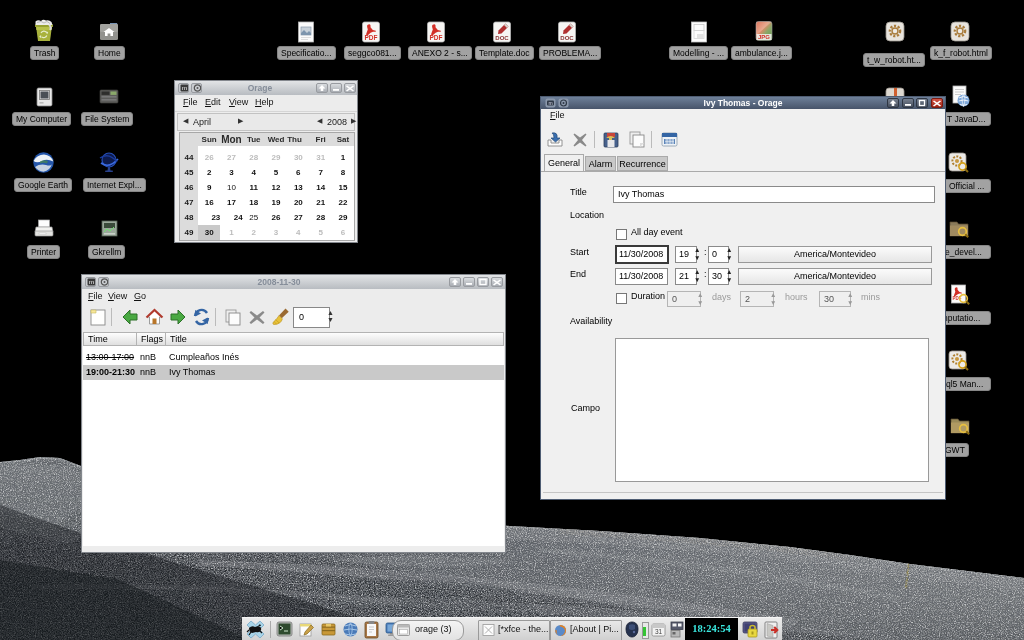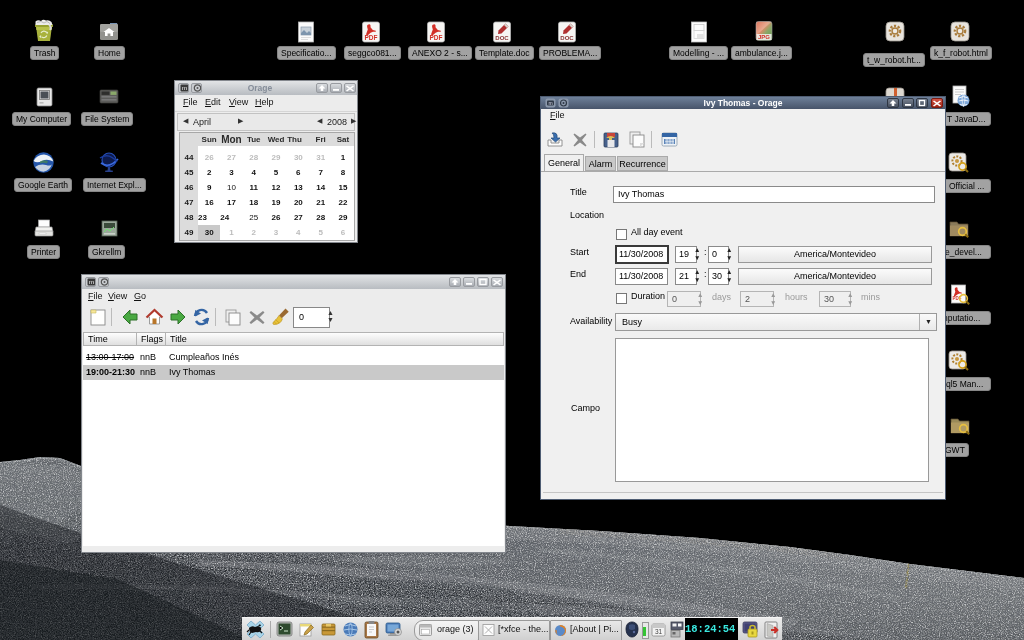--- a/index.html
+++ b/index.html
@@ -352,40 +352,41 @@
 <div class="abs" style="left:151.8px;top:46.5px;width:22.3px;height:15px;font-size:8px;font-weight:bold;color:#111;text-align:center;line-height:15px">15</div>
 <div class="abs" style="left:0;top:61.5px;width:18px;height:15px;font-size:8px;font-weight:bold;color:#1a1a1a;text-align:center;line-height:15px">47</div>
 <div class="abs" style="left:18.0px;top:61.5px;width:22.3px;height:15px;font-size:8px;font-weight:bold;color:#111;text-align:center;line-height:15px">16</div>
 <div class="abs" style="left:40.3px;top:61.5px;width:22.3px;height:15px;font-size:8px;font-weight:bold;color:#111;text-align:center;line-height:15px">17</div>
 <div class="abs" style="left:62.6px;top:61.5px;width:22.3px;height:15px;font-size:8px;font-weight:bold;color:#111;text-align:center;line-height:15px">18</div>
 <div class="abs" style="left:84.9px;top:61.5px;width:22.3px;height:15px;font-size:8px;font-weight:bold;color:#111;text-align:center;line-height:15px">19</div>
 <div class="abs" style="left:107.2px;top:61.5px;width:22.3px;height:15px;font-size:8px;font-weight:bold;color:#111;text-align:center;line-height:15px">20</div>
 <div class="abs" style="left:129.5px;top:61.5px;width:22.3px;height:15px;font-size:8px;font-weight:bold;color:#111;text-align:center;line-height:15px">21</div>
 <div class="abs" style="left:151.8px;top:61.5px;width:22.3px;height:15px;font-size:8px;font-weight:bold;color:#111;text-align:center;line-height:15px">22</div>
 <div class="abs" style="left:0;top:76.5px;width:18px;height:15px;font-size:8px;font-weight:bold;color:#1a1a1a;text-align:center;line-height:15px">48</div>
-<div class="abs" style="left:18.0px;top:76.5px;width:22.3px;height:15px;font-size:8px;font-weight:bold;color:#111;text-align:left;line-height:15px">23</div>
-<div class="abs" style="left:40.3px;top:76.5px;width:22.3px;height:15px;font-size:8px;font-weight:bold;color:#111;text-align:left;line-height:15px">24</div>
+<div class="abs" style="left:18.0px;top:76.5px;width:22.3px;height:15px;font-size:8px;font-weight:bold;color:#111;text-align:right;line-height:15px">23</div>
+<div class="abs" style="left:40.3px;top:76.5px;width:22.3px;height:15px;font-size:8px;font-weight:bold;color:#111;text-align:right;line-height:15px">24</div>
 <div class="abs" style="left:62.6px;top:76.5px;width:22.3px;height:15px;font-size:8px;font-weight:normal;color:#111;text-align:center;line-height:15px">25</div>
 <div class="abs" style="left:84.9px;top:76.5px;width:22.3px;height:15px;font-size:8px;font-weight:bold;color:#111;text-align:center;line-height:15px">26</div>
 <div class="abs" style="left:107.2px;top:76.5px;width:22.3px;height:15px;font-size:8px;font-weight:bold;color:#111;text-align:center;line-height:15px">27</div>
 <div class="abs" style="left:129.5px;top:76.5px;width:22.3px;height:15px;font-size:8px;font-weight:bold;color:#111;text-align:center;line-height:15px">28</div>
 <div class="abs" style="left:151.8px;top:76.5px;width:22.3px;height:15px;font-size:8px;font-weight:bold;color:#111;text-align:center;line-height:15px">29</div>
 <div class="abs" style="left:0;top:91.5px;width:18px;height:15px;font-size:8px;font-weight:bold;color:#1a1a1a;text-align:center;line-height:15px">49</div>
 <div class="abs" style="left:18.0px;top:91.5px;width:22.3px;height:15px;background:#c9c9c9;font-size:8px;font-weight:bold;color:#111;text-align:center;line-height:15px">30</div>
 <div class="abs" style="left:40.3px;top:91.5px;width:22.3px;height:15px;font-size:8px;font-weight:bold;color:#bcbcbc;text-align:center;line-height:15px">1</div>
 <div class="abs" style="left:62.6px;top:91.5px;width:22.3px;height:15px;font-size:8px;font-weight:bold;color:#bcbcbc;text-align:center;line-height:15px">2</div>
 <div class="abs" style="left:84.9px;top:91.5px;width:22.3px;height:15px;font-size:8px;font-weight:bold;color:#bcbcbc;text-align:center;line-height:15px">3</div>
 <div class="abs" style="left:107.2px;top:91.5px;width:22.3px;height:15px;font-size:8px;font-weight:bold;color:#bcbcbc;text-align:center;line-height:15px">4</div>
 <div class="abs" style="left:129.5px;top:91.5px;width:22.3px;height:15px;font-size:8px;font-weight:bold;color:#bcbcbc;text-align:center;line-height:15px">5</div>
 <div class="abs" style="left:151.8px;top:91.5px;width:22.3px;height:15px;font-size:8px;font-weight:bold;color:#bcbcbc;text-align:center;line-height:15px">6</div>
 </div>
 </div>
 
 <div class="win" style="left:81px;top:274px;width:423px;height:277px">
  <div class="tbar">
+        <div class="ttl" style="left:27px;width:340px">2008-11-30</div>
   <div class="tbtn" style="left:3px;width:11px;background:#c9ccd0">
           <svg width="9" height="8" viewBox="0 0 9 8" style="margin:0 0 0 1px">
             <rect x="0.5" y="0.5" width="8" height="7" rx="1" fill="#3a3a3a"></rect>
             <text x="4.5" y="6" font-size="6" fill="#fff" text-anchor="middle" font-family="Liberation Sans">m</text>
           </svg>
         </div>
   <div class="tbtn" style="left:16px;width:11px;background:#c9ccd0">
           <svg width="9" height="8" viewBox="0 0 9 8" style="margin:0 0 0 1px">
             <circle cx="4.5" cy="4" r="3.2" fill="none" stroke="#555" stroke-width="1.2"></circle>
             <circle cx="4.5" cy="4" r="1" fill="#555"></circle>
@@ -569,24 +570,20 @@
  <div class="abs" style="left:126px;top:194px;width:28px;height:14px;background:#efefef;border:1px solid #b5b5b5;font-size:9px;line-height:14px;padding-left:4px;color:#555">0</div>
  <div class="abs" style="left:156px;top:194px;font-size:6.5px;color:#999;line-height:8px">▲<br>▼</div>
  <div class="abs" style="left:171px;top:195px;font-size:9px;color:#9a9a9a">days</div>
  <div class="abs" style="left:199px;top:194px;width:28px;height:14px;background:#efefef;border:1px solid #b5b5b5;font-size:9px;line-height:14px;padding-left:4px;color:#555">2</div>
  <div class="abs" style="left:229px;top:194px;font-size:6.5px;color:#999;line-height:8px">▲<br>▼</div>
  <div class="abs" style="left:244px;top:195px;font-size:9px;color:#9a9a9a">hours</div>
  <div class="abs" style="left:278px;top:194px;width:26px;height:14px;background:#efefef;border:1px solid #b5b5b5;font-size:9px;line-height:14px;padding-left:4px;color:#555">30</div>
  <div class="abs" style="left:306px;top:194px;font-size:6.5px;color:#999;line-height:8px">▲<br>▼</div>
  <div class="abs" style="left:320px;top:195px;font-size:9px;color:#9a9a9a">mins</div>
  <div class="abs" style="left:29px;top:219px;font-size:9px">Availability</div>
- <div class="abs" style="left:74px;top:216px;width:314px;height:16px;background:linear-gradient(#fafafa,#e9e9e9);border:1px solid #999;font-size:9px;line-height:16px;padding-left:6px">Busy
-  <div class="abs" style="right:16px;top:0;width:1px;height:16px;background:#b0b0b0"></div>
-  <div class="abs" style="right:4px;top:0;font-size:7px;color:#222">▼</div>
- </div>
  <div class="abs" style="left:30px;top:306px;font-size:9px">Campo</div>
  <div class="abs" style="left:74px;top:241px;width:312px;height:142px;background:#fff;border:1px solid #999"></div>
  <div class="abs" style="left:2px;top:395px;width:400px;height:1px;background:#c5c5c5"></div>
 </div>
 </div>
 <div id="taskbar" class="abs" style="left:242px;top:617px;width:540px;height:23px;background:linear-gradient(#ececec,#d2d2d2);border-top:1px solid #f5f5f5;box-sizing:border-box">
  <svg class="abs" style="left:3px;top:1px" width="21" height="21" viewBox="0 0 21 21">
   <path d="M6,2 L10.5,6 15,2 19,6 14.5,10.5 19,15 15,19 10.5,15 6,19 2,15 6.5,10.5 2,6 Z" fill="#a8d4e8" stroke="#78aac8" stroke-width="0.8"></path>
   <path d="M4,9 Q7,6 10,8 L13,7 Q17,8 16,11 Q15,14 11,13 L7,14 Q4,13 4,9 Z" fill="#111"></path>
   <path d="M13,7 l2,-2 1,2 Z" fill="#111"></path>
@@ -621,21 +618,21 @@
       <path d="M6,7 l5,0 M6,9.5 l5,0 M6,12 l3,0" stroke="#bbb" stroke-width="0.8"></path>
     </svg>
  <svg class="abs" style="left:143px;top:3px" width="18" height="17" viewBox="0 0 18 17">
       <rect x="1" y="2" width="14" height="10" rx="1.5" fill="#4a7ab8" stroke="#2c5a8c" stroke-width="0.8"></rect>
       <rect x="2.5" y="3.5" width="11" height="7" fill="#78a8d8"></rect>
       <rect x="5" y="12" width="6" height="1.5" fill="#888"></rect>
       <rect x="3" y="13.5" width="10" height="1.5" rx="0.7" fill="#999"></rect>
       <circle cx="13" cy="11" r="3.5" fill="#d8d8d8" stroke="#888" stroke-width="0.7"></circle>
       <circle cx="13" cy="11" r="1.5" fill="#555"></circle>
     </svg>
- <div class="abs" style="left:172px;top:2px;width:70px;height:19px;background:linear-gradient(#f4f4f4,#e2e2e2);border:1px solid #9a9a9a;border-radius:9px">
+ <div class="abs" style="left:150px;top:2px;width:70px;height:19px;background:linear-gradient(#f4f4f4,#e2e2e2);border:1px solid #9a9a9a;border-radius:9px">
   <svg class="abs" style="left:4px;top:3px" width="13" height="12" viewBox="0 0 13 12">
         <rect x="0.5" y="0.5" width="12" height="11" rx="1" fill="#e8e8e8" stroke="#888" stroke-width="0.8"></rect>
         <rect x="0.5" y="0.5" width="12" height="3" fill="#b8b8b8"></rect>
         <rect x="2.5" y="5.5" width="8" height="4.5" fill="#fff" stroke="#999" stroke-width="0.5"></rect>
       </svg>
   <span class="abs" style="left:22px;top:3px;font-size:9px;color:#111">orage (3)</span>
  </div>
  <div class="abs" style="left:236px;top:2px;width:70px;height:19px;background:linear-gradient(#e8e8e8,#d0d0d0);border:1px solid #9a9a9a;border-radius:1px">
   <svg class="abs" style="left:3px;top:3px" width="13" height="12" viewBox="0 0 13 12">
         <rect x="1" y="0.5" width="11" height="11" fill="#fcfcfc" stroke="#999" stroke-width="0.8"></rect>
@@ -664,21 +661,21 @@
       <rect x="1" y="2" width="13" height="4" fill="#c8c8c8"></rect>
       <text x="7.5" y="12" font-size="6.5" fill="#444" text-anchor="middle" font-family="Liberation Sans">31</text>
     </svg>
  <svg class="abs" style="left:427px;top:3px" width="17" height="17" viewBox="0 0 17 17">
       <rect x="2" y="1" width="12" height="7.5" fill="#55596a" stroke="#3a3e4c" stroke-width="0.8"></rect>
       <rect x="3.5" y="2.5" width="4" height="3" fill="#f0f0f0"></rect>
       <rect x="9" y="2.5" width="3.5" height="3" fill="#fafafa"></rect>
       <rect x="2" y="9.5" width="9" height="6.5" fill="#b8b8b8" stroke="#777" stroke-width="0.8"></rect>
       <rect x="3.5" y="11" width="3" height="2.5" fill="#666"></rect>
     </svg>
- <div class="abs" style="left:443px;top:0px;width:53px;height:22px;background:#000;color:#3ae8e0;font-family:Liberation Mono, monospace;font-size:10.5px;font-weight:bold;line-height:22px;letter-spacing:0px">18:24:54</div>
+ <div class="abs" style="left:443px;top:0px;width:53px;height:22px;background:#000;color:#3ae8e0;font-family:Liberation Serif, serif;font-size:10.5px;font-weight:bold;text-align:center;line-height:22px;letter-spacing:0px">18:24:54</div>
  <svg class="abs" style="left:500px;top:3px" width="18" height="18" viewBox="0 0 18 18">
       <rect x="1" y="1" width="14" height="11" rx="1.5" fill="#5a5a8a" stroke="#3a3a5a" stroke-width="0.8"></rect>
       <rect x="2.5" y="2.5" width="11" height="8" fill="#404070"></rect>
       <rect x="6" y="8" width="9" height="8" rx="1" fill="#e8d840" stroke="#a89820" stroke-width="0.8"></rect>
       <path d="M8,8 L8,6.5 Q8,4.5 10.5,4.5 Q13,4.5 13,6.5 L13,8" fill="none" stroke="#c8b830" stroke-width="1.6"></path>
       <rect x="9.5" y="10.5" width="2" height="3" fill="#a89820"></rect>
     </svg>
  <svg class="abs" style="left:521px;top:3px" width="18" height="18" viewBox="0 0 18 18">
       <rect x="2" y="1" width="12" height="16" rx="1" fill="#f0f0f0" stroke="#777" stroke-width="0.9"></rect>
       <path d="M4,2.5 L10,4.5 10,16.5 4,15 Z" fill="#c8c8c4" stroke="#999" stroke-width="0.5"></path>

